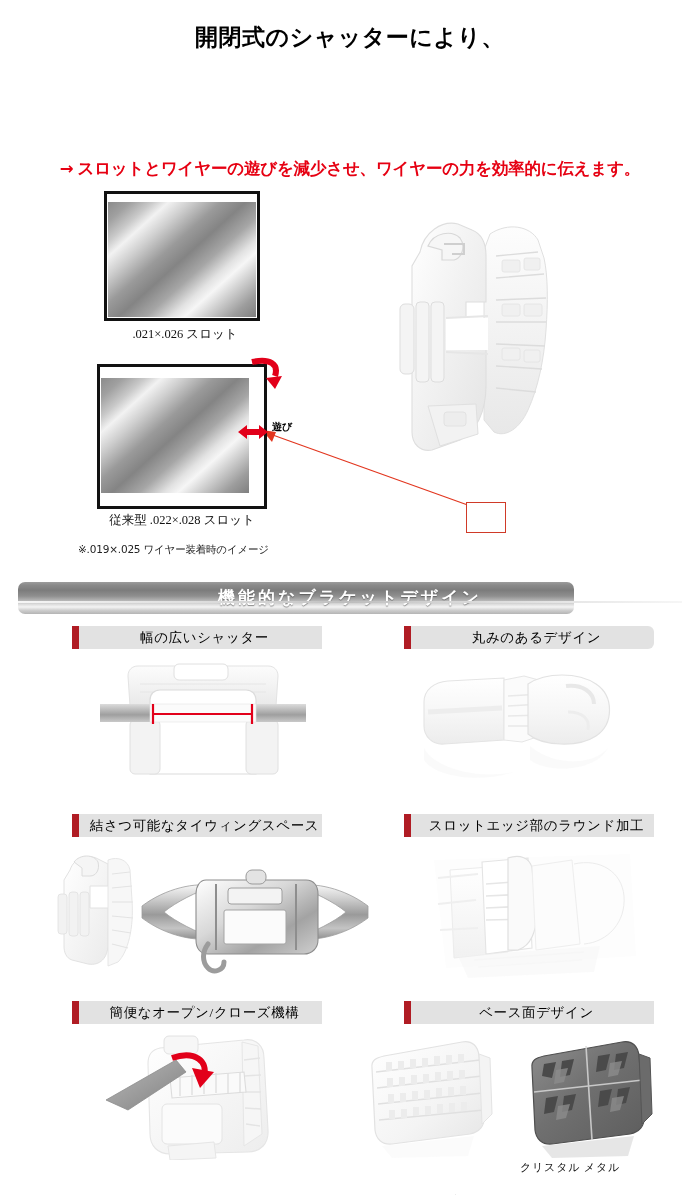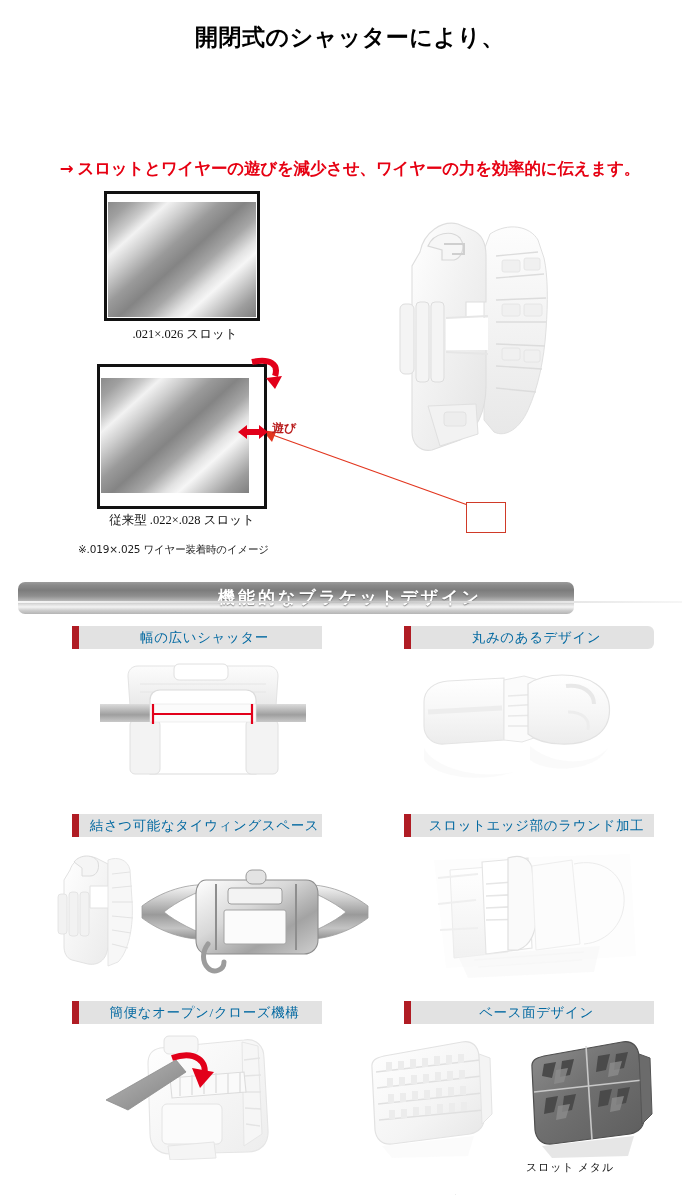--- a/index.html
+++ b/index.html
@@ -142,22 +142,22 @@
     top: 246px;
     width: 30px;
     height: 16px;
   }
   #play-label {
     position: absolute;
     left: 272px;
     top: 242px;
     font-family: "DejaVu Sans", sans-serif;
     font-weight: bold;
-    font-size: 12px;
-    color: #b91c1c;
+    font-size: 10px;
+    color: #000000;
     white-space: nowrap;
   }
 
   #slot-note {
     position: absolute;
     left: 78px;
     top: 365px;
     font-family: "DejaVu Sans", "Liberation Sans", sans-serif;
     font-size: 10.5px;
     color: #222;
@@ -244,21 +244,21 @@
   }
   .feature-label .txt {
     position: absolute;
     left: 7px; top: 0;
     right: 0;
     height: 16px;
     line-height: 23px;
     text-align: center;
     font-family: "Liberation Serif", "DejaVu Serif", serif;
     font-size: 13.5px;
-    color: #0369a1;
+    color: #000000;
     white-space: nowrap;
     letter-spacing: 0.6px;
     padding-left: 8px;
   }
 
   .feature-art {
     position: absolute;
   }
 
   .caption-sm {
@@ -669,13 +669,13 @@
     <path d="M192 72 L204 70 L200 84 L190 86 Z"></path>
     <path d="M246 64 L258 62 L254 76 L244 78 Z"></path>
   </g>
   <path d="M273 20 L284 24 L286 80 L276 90 Z" fill="#6b6b6b" stroke="#555555"></path>
   <g opacity="0.25">
     <path d="M176 112 L268 102 L262 122 L186 124 Z" fill="#9a9a9a"></path>
   </g>
 </svg>
 
 <div class="caption-sm" style="left:348px; top:1160px; width:140px;margin-top:32px;">ジニアス クリスタル</div>
-<div class="caption-sm" style="left:500px; top:1160px; width:140px;">スロット メタル</div>
+<div class="caption-sm" style="left:500px; top:1160px; width:140px;">クリスタル メタル</div>
 
 </body></html>

